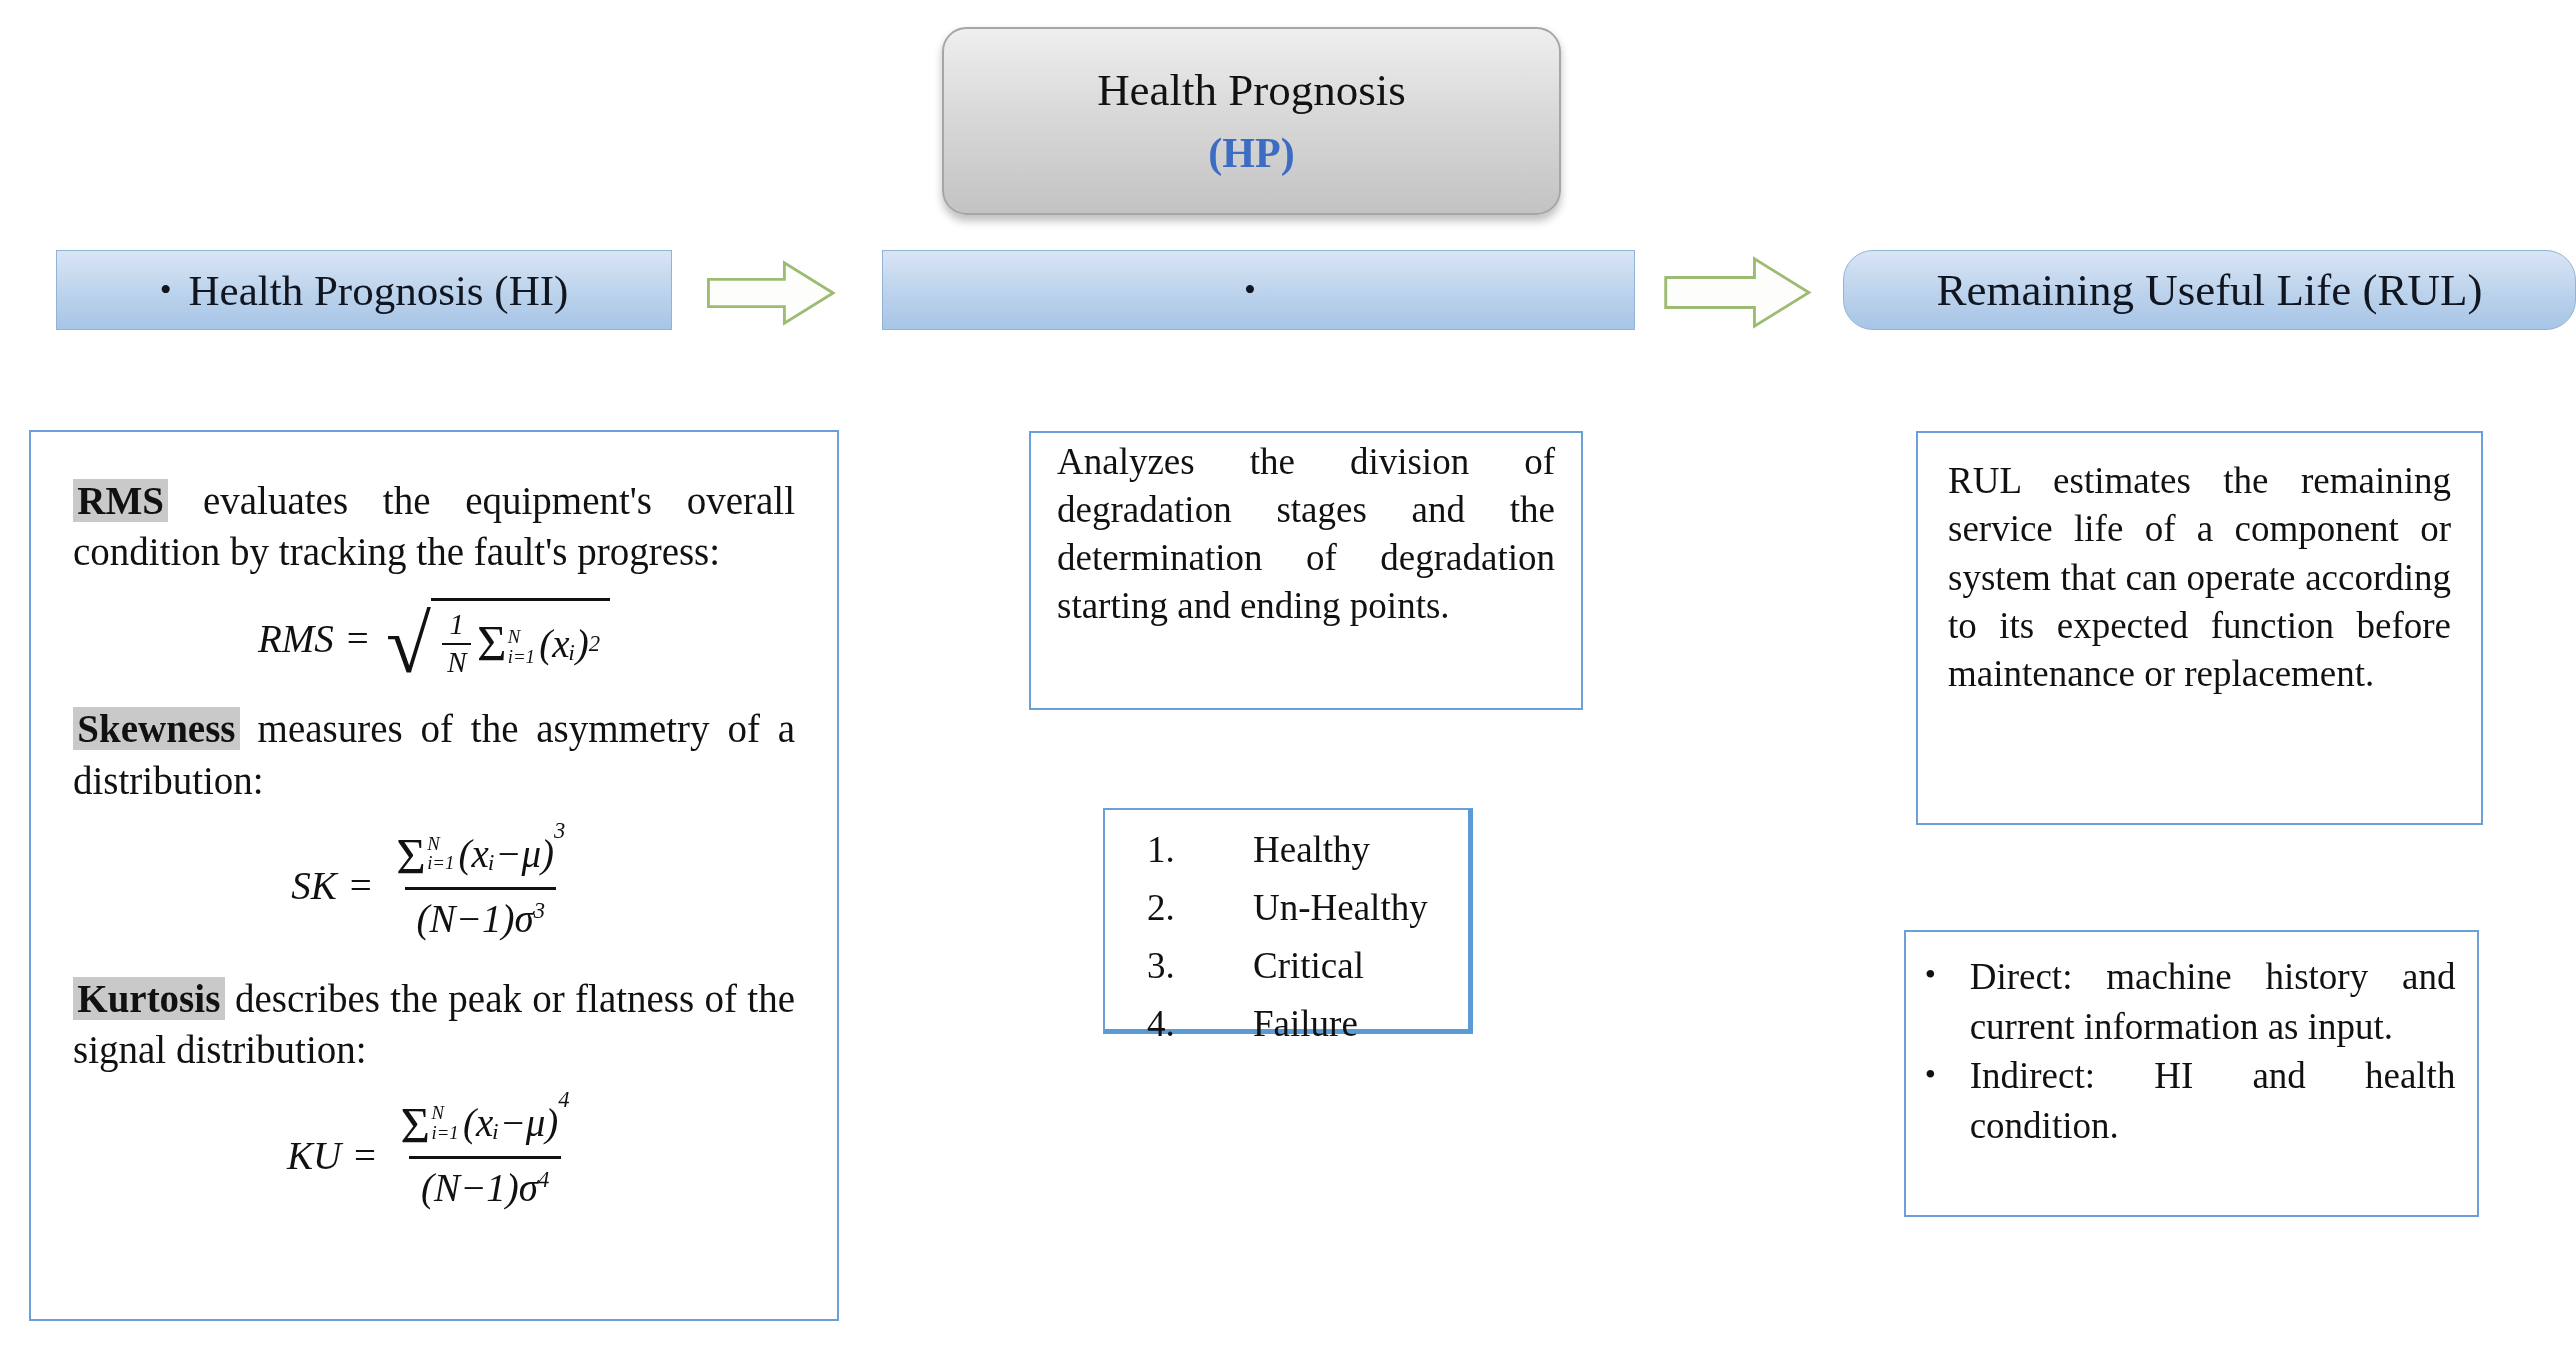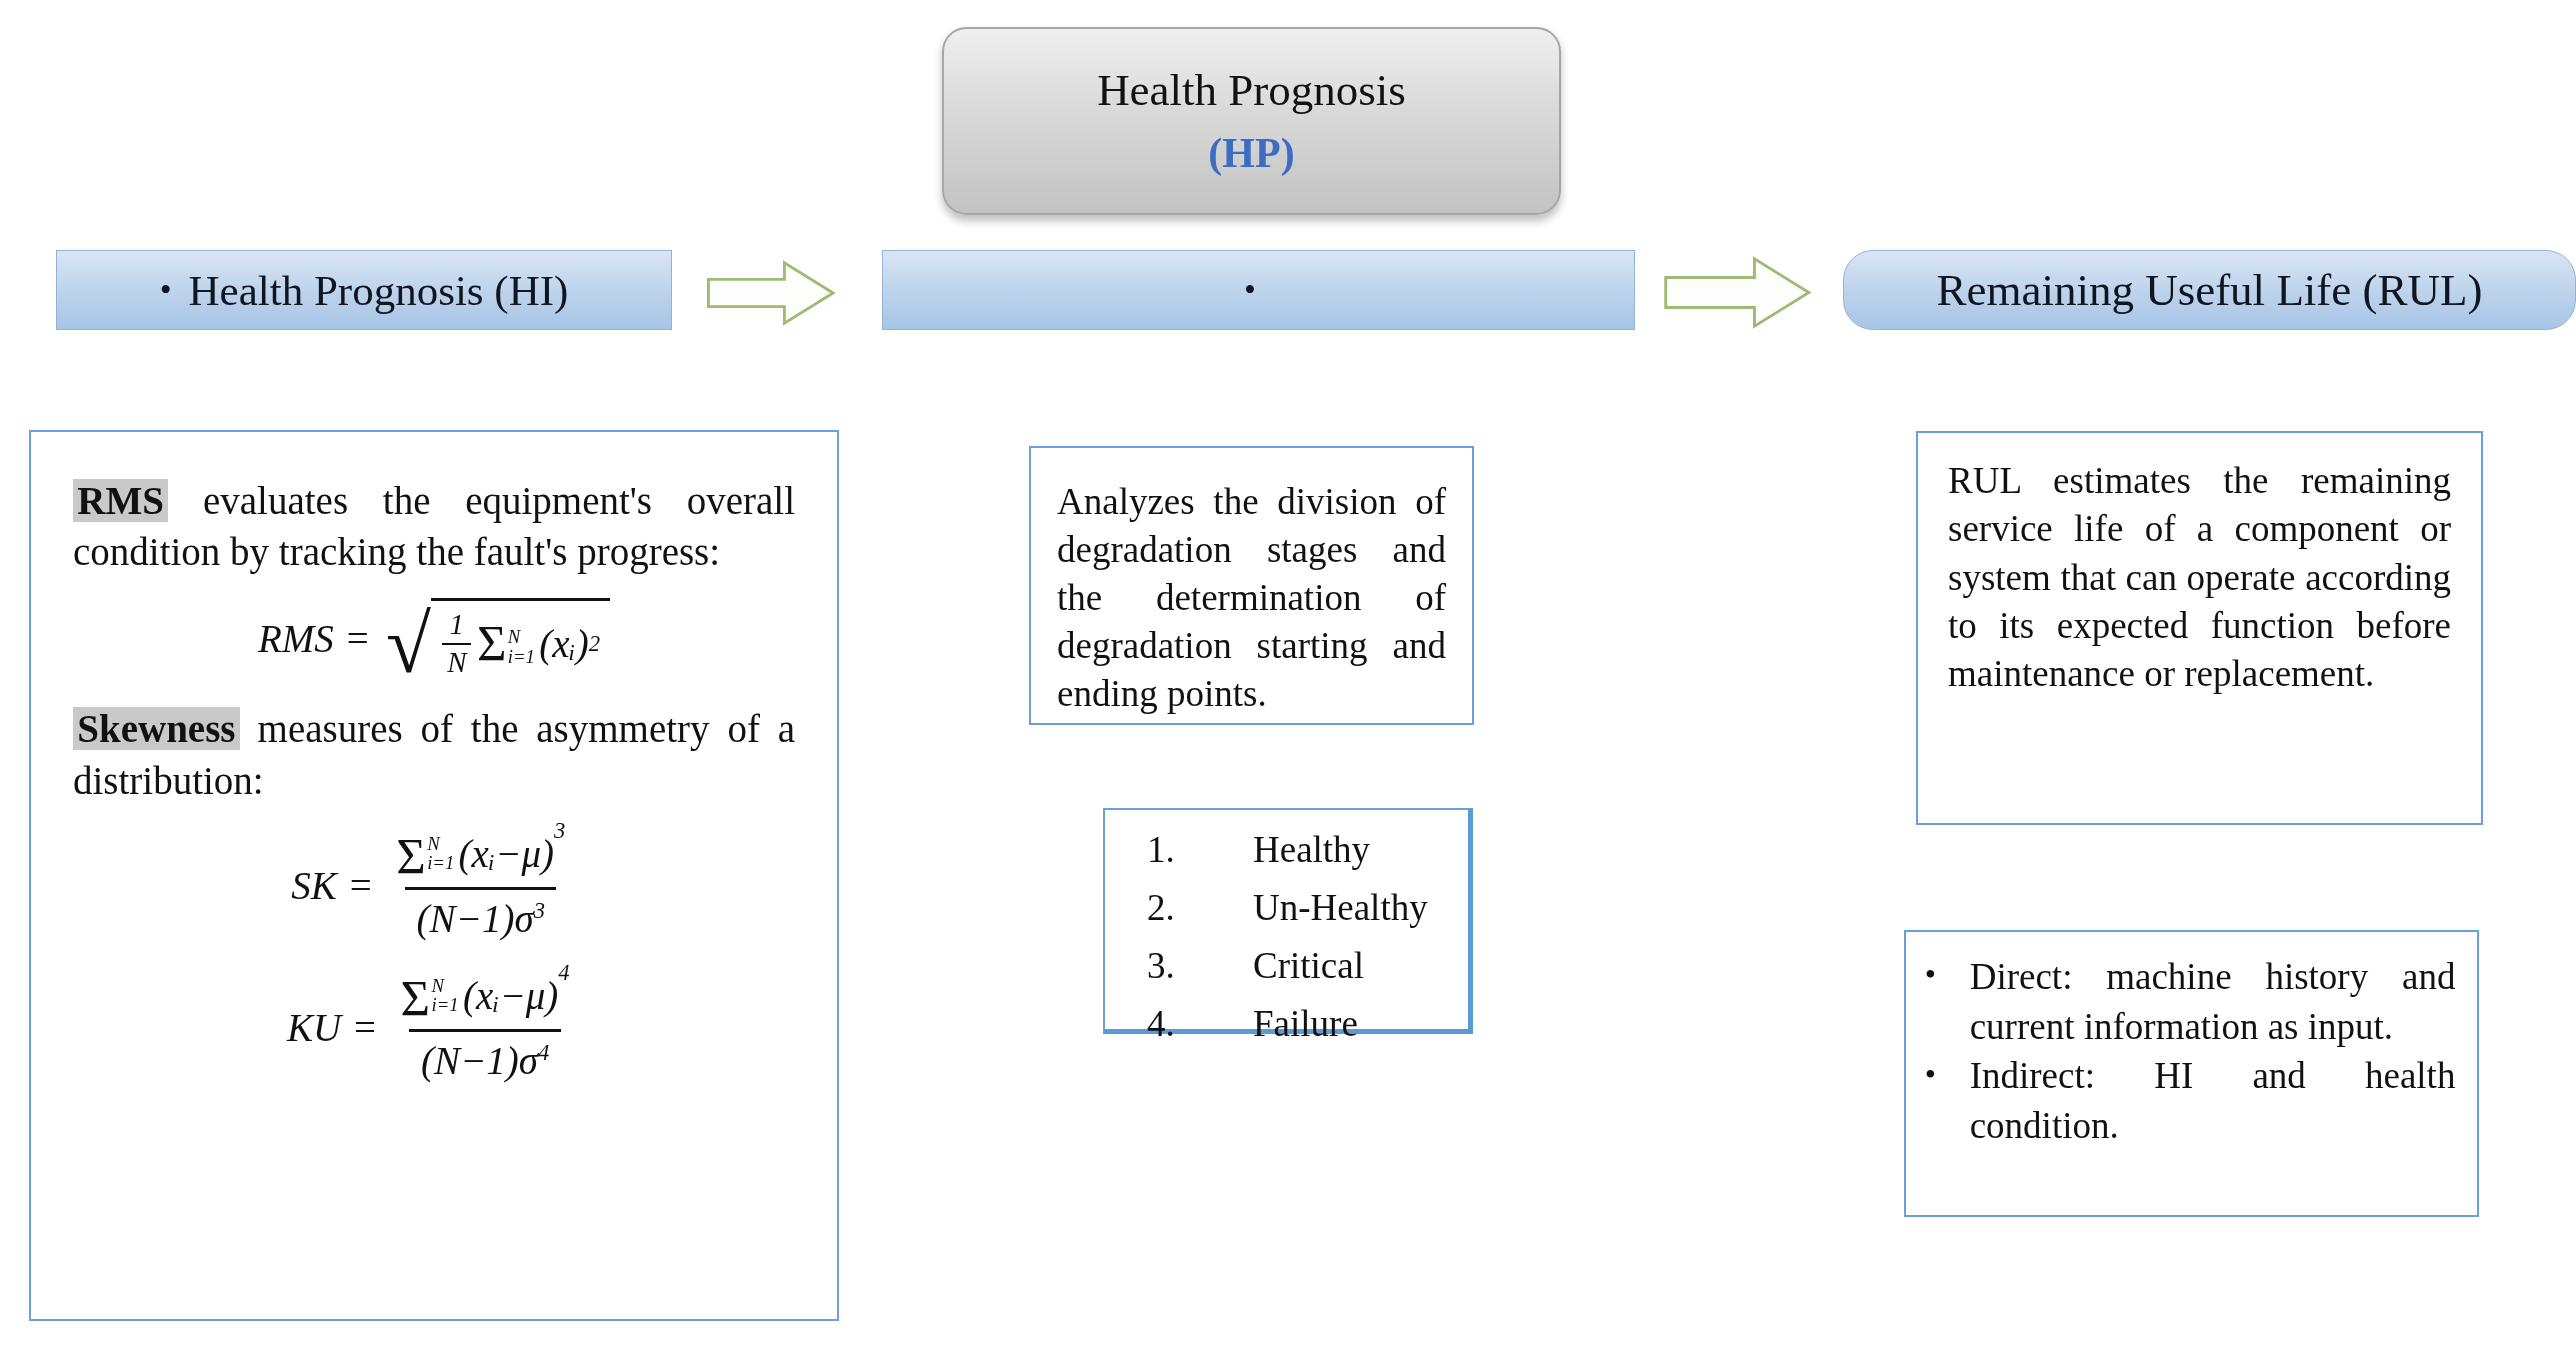--- a/index.html
+++ b/index.html
@@ -36,21 +36,21 @@
   .bar1{left:56px;width:616px;}
   .bar2{left:882px;width:753px;}
   .bar3{left:1843px;width:733px;font-size:45px;border-radius:30px;}
   .arrow{position:absolute;}
   
   .panel{
     position:absolute;background:#ffffff;
     border:2.2px solid #6a9fd8;box-sizing:border-box;
   }
   .hi-panel{left:29px;top:430px;width:810px;height:891px;padding:27px 26px;overflow:hidden;}
-  .hs-box1{left:1029px;top:446px;width:445px;height:279px;padding:30px 26px;}
+  .hs-box1{left:1029px;top:431px;width:554px;height:279px;padding:5px 26px;}
   .hs-box2{left:1103px;top:808px;width:370px;height:226px;
            border-right-width:5.7px;border-bottom-width:5px;border-right-color:#5b9bd5;border-bottom-color:#5b9bd5;
            padding:16px 0 0 42px;}
   .rul-box1{left:1916px;top:431px;width:567px;height:394px;padding:24.4px 30px;}
   .rul-box2{left:1904px;top:930px;width:575px;height:287px;padding:20px 21.6px 0 18.7px;}
   .jtext{font-size:37px;line-height:1.3;text-align:justify;}
   .hi-panel .jtext{font-size:39px;line-height:1.32;margin:16px;}
   .term{font-weight:bold;background:#c9c9c9;padding:0 4.3px;}
   
   .formula{
@@ -151,20 +151,21 @@
           </span>
           <span>(xᵢ−μ)</span>
             <span class="expo">3</span>
         </span>
         <span class="bf-den">
           <span>(N−1)σ</span><span class="expo">3</span>
         </span>
       </span>
     </div>
 
+    <p class="jtext"><span class="term">Kurtosis</span><span> describes the peak or flatness of the signal distribution:</span></p>
 
     <div class="formula f-big">
       <span>KU</span>
       <span class="f-eq">=</span>
       <span class="bigfrac">
         <span class="bf-num">
           <span class="sum">Σ</span>
           <span class="lims">
             <span>N</span>
             <span>i=1</span>

